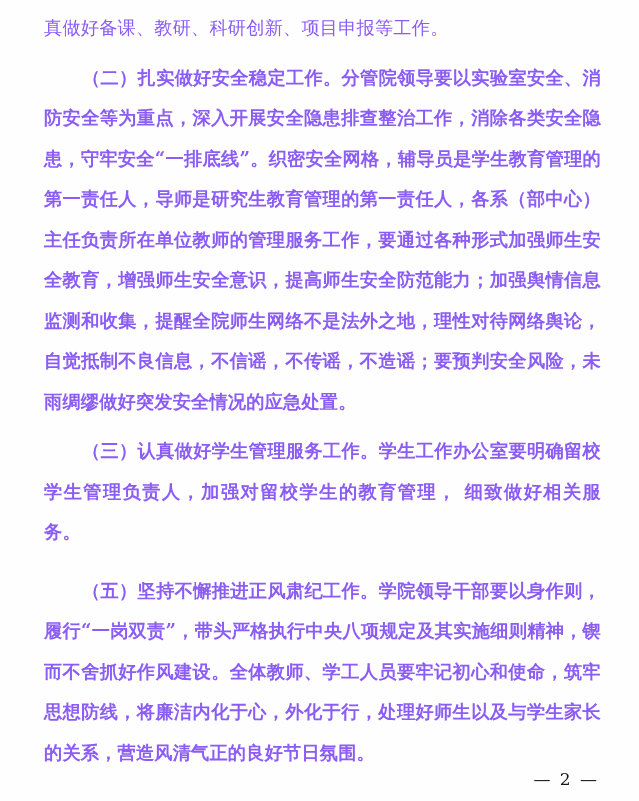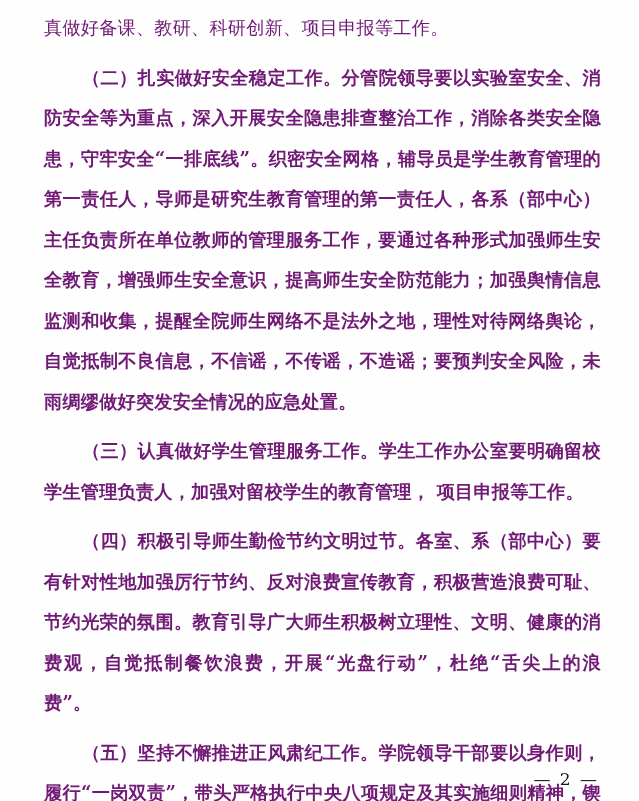--- a/index.html
+++ b/index.html
@@ -22,21 +22,21 @@
     padding: 8px 38px 0 44px;
     background: #fefefe;
   }
   .para {
     font-size: 18.2px;
     line-height: 40.5px;
     text-align: justify;
     text-justify: inter-ideograph;
     letter-spacing: 0.2px;
     margin: 0;
-    color: #701a75;
+    color: #8b5cf6;
     font-family: "DejaVu Serif", "Liberation Serif", serif;
   }
   .indent {
     text-indent: 38px;
     font-weight: bold;
   }
   .gap {
     height: 9px;
   }
   .footer {
@@ -52,22 +52,21 @@
 <body>
 
 <div class="page">
 
   <p class="para">真做好备课、教研、科研创新、项目申报等工作。</p>
   <div class="gap"></div>
 
   <p class="para indent">（二）扎实做好安全稳定工作。分管院领导要以实验室安全、消防安全等为重点，深入开展安全隐患排查整治工作，消除各类安全隐患，守牢安全“一排底线”。织密安全网格，辅导员是学生教育管理的第一责任人，导师是研究生教育管理的第一责任人，各系（部中心）主任负责所在单位教师的管理服务工作，要通过各种形式加强师生安全教育，增强师生安全意识，提高师生安全防范能力；加强舆情信息监测和收集，提醒全院师生网络不是法外之地，理性对待网络舆论，自觉抵制不良信息，不信谣，不传谣，不造谣；要预判安全风险，未雨绸缪做好突发安全情况的应急处置。</p>
   <div class="gap"></div>
 
-  <p class="para indent">（三）认真做好学生管理服务工作。学生工作办公室要明确留校学生管理负责人，加强对留校学生的教育管理， 项目申报等工作。</p>
+  <p class="para indent">（三）认真做好学生管理服务工作。学生工作办公室要明确留校学生管理负责人，加强对留校学生的教育管理， 细致做好相关服务。</p>
   <div class="gap"></div>
 
-  <p class="para indent">（四）积极引导师生勤俭节约文明过节。各室、系（部中心）要有针对性地加强厉行节约、反对浪费宣传教育，积极营造浪费可耻、节约光荣的氛围。教育引导广大师生积极树立理性、文明、健康的消费观，自觉抵制餐饮浪费，开展“光盘行动”，杜绝“舌尖上的浪费”。</p>
   <div class="gap"></div>
 
   <p class="para indent">（五）坚持不懈推进正风肃纪工作。学院领导干部要以身作则，履行“一岗双责”，带头严格执行中央八项规定及其实施细则精神，锲而不舍抓好作风建设。全体教师、学工人员要牢记初心和使命，筑牢思想防线，将廉洁内化于心，外化于行，处理好师生以及与学生家长的关系，营造风清气正的良好节日氛围。</p>
 
   <div class="footer">— 2 —</div>
 </div>
 
 </body></html>

